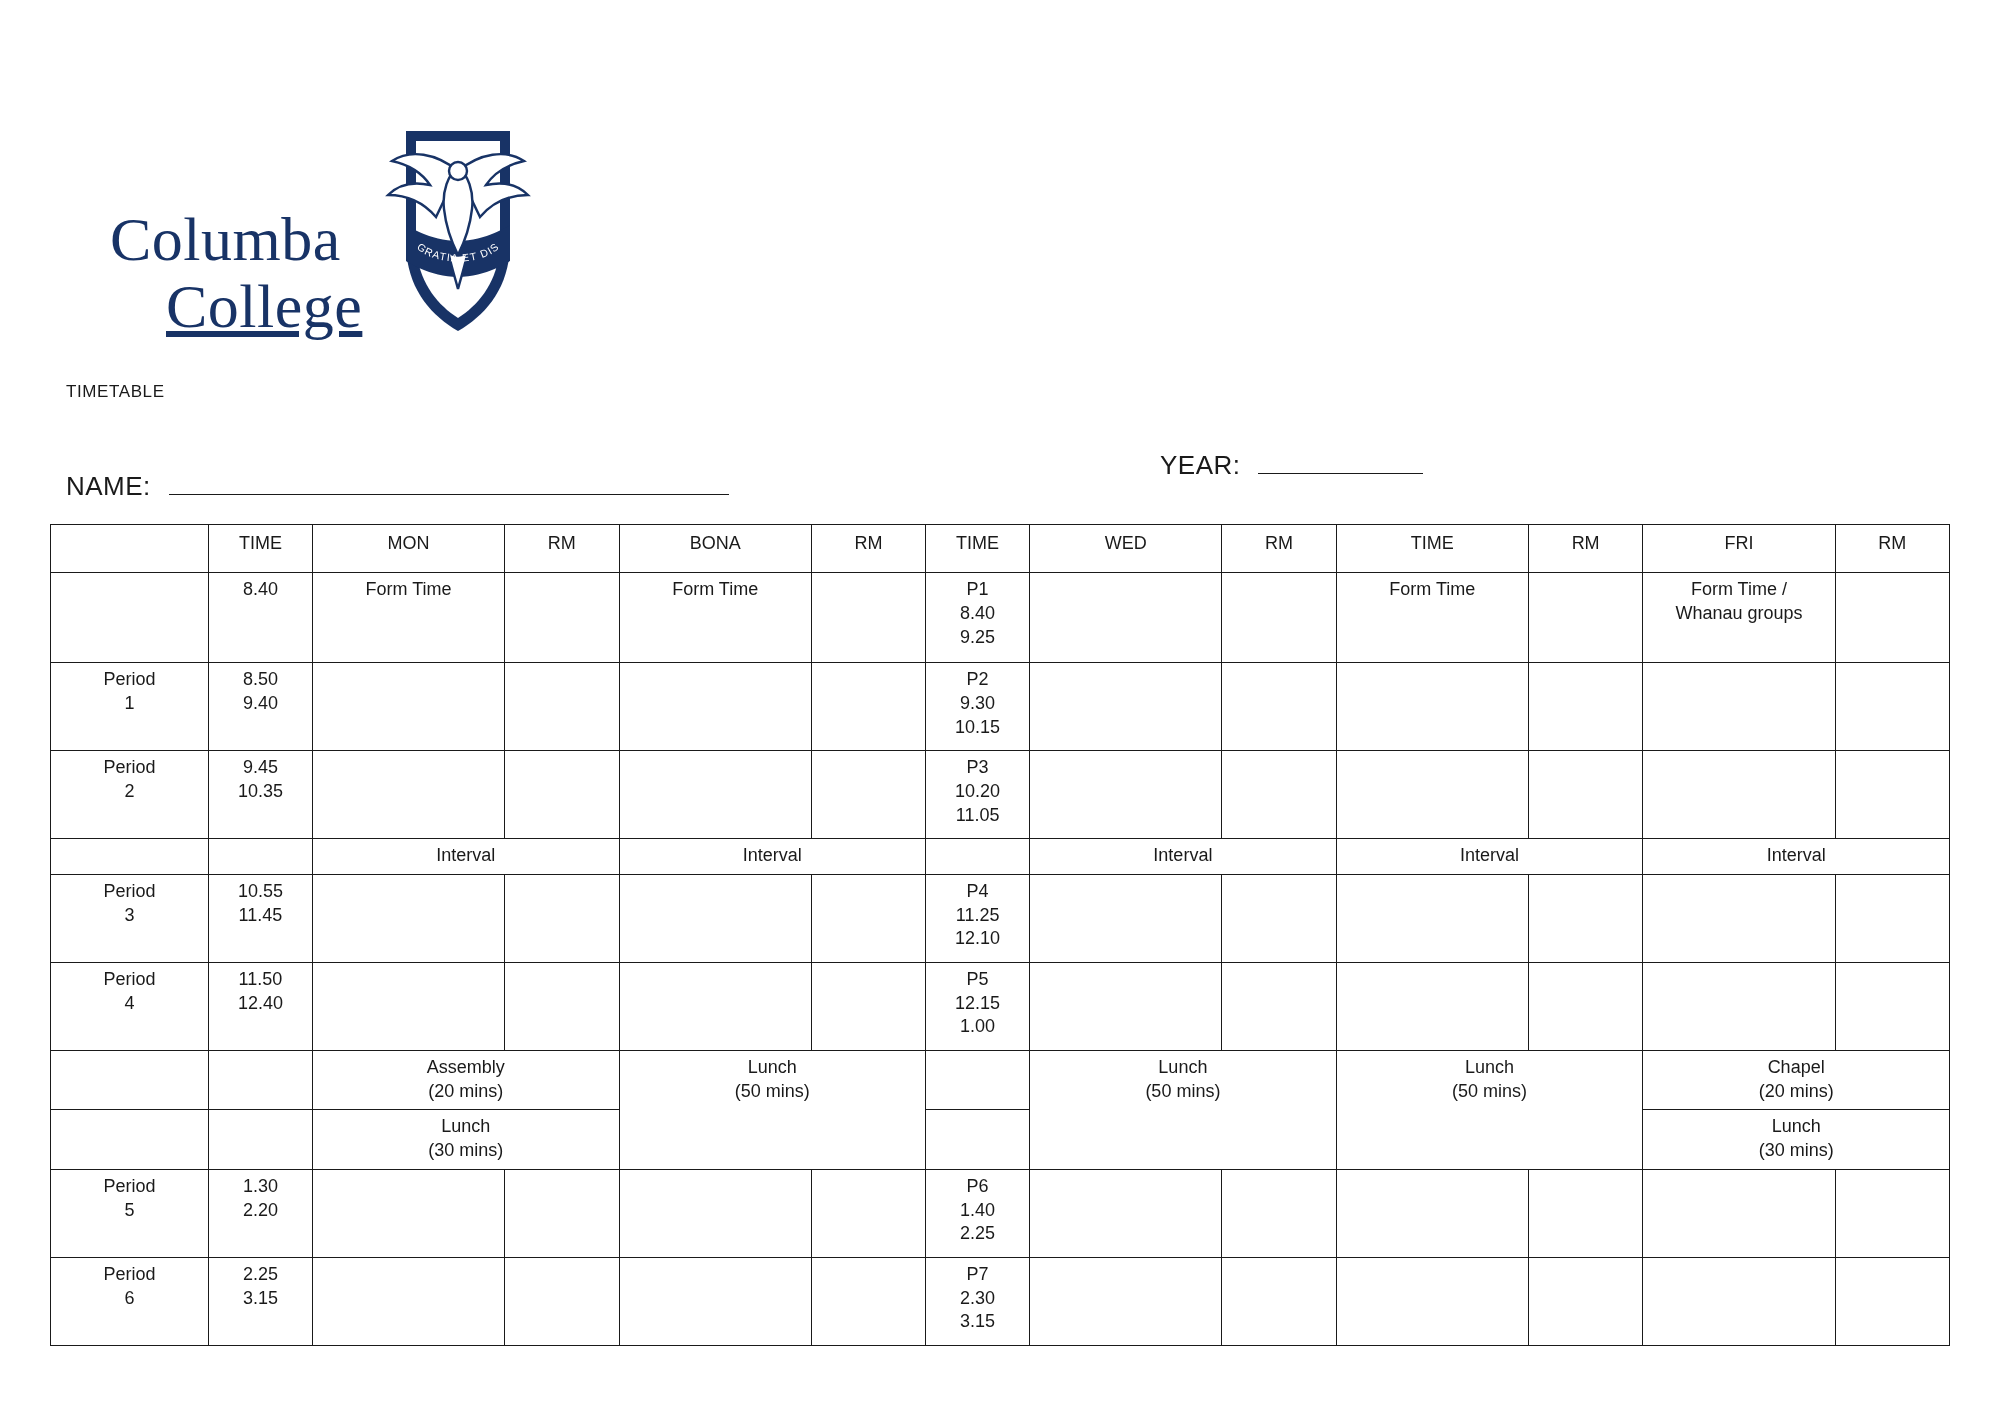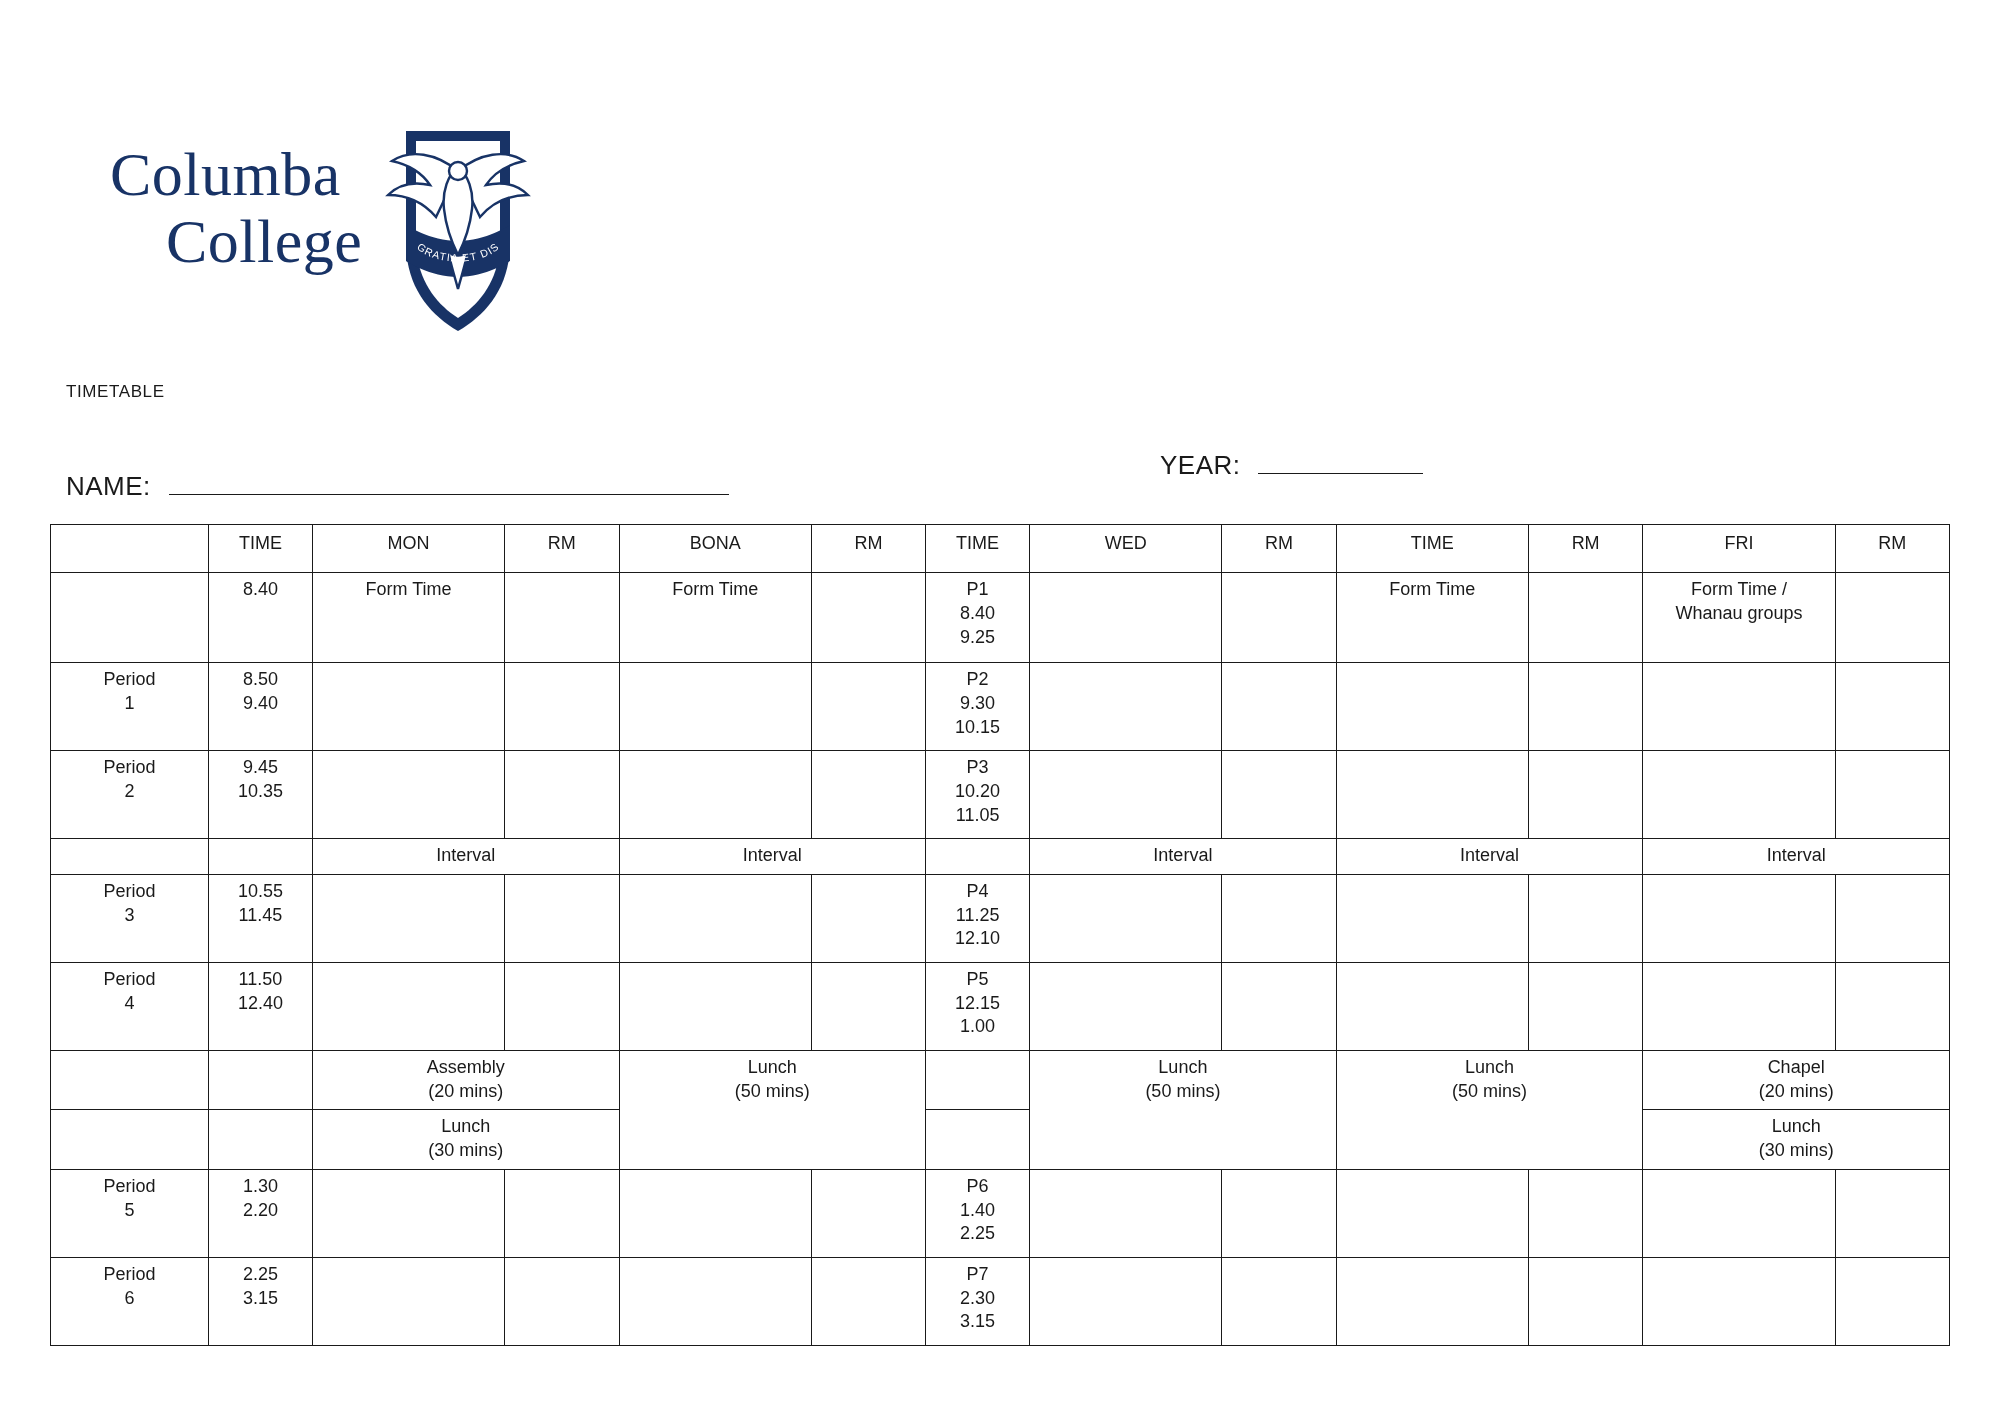--- a/index.html
+++ b/index.html
@@ -15,31 +15,31 @@
     position: relative;
     overflow: hidden;
   }
 
   
   .header {
     position: absolute;
     left: 110px;
     top: 75px;
     display: flex;
-    align-items: center;
+    align-items: flex-end;
   }
   .logo-text {
     color: #183366;
     font-size: 62px;
     line-height: 1.08;
     letter-spacing: 0.5px;
     font-family: "Liberation Serif", serif;
     font-weight: 400;
   }
-  .logo-text .line2 { padding-left: 56px; }
+  .logo-text .line2 { padding-left: 56px; text-decoration: underline; }
 
   .crest {
     margin-left: 16px;
     width: 160px;
     height: 265px;
     position: relative;
   }
 
   
   .title {

